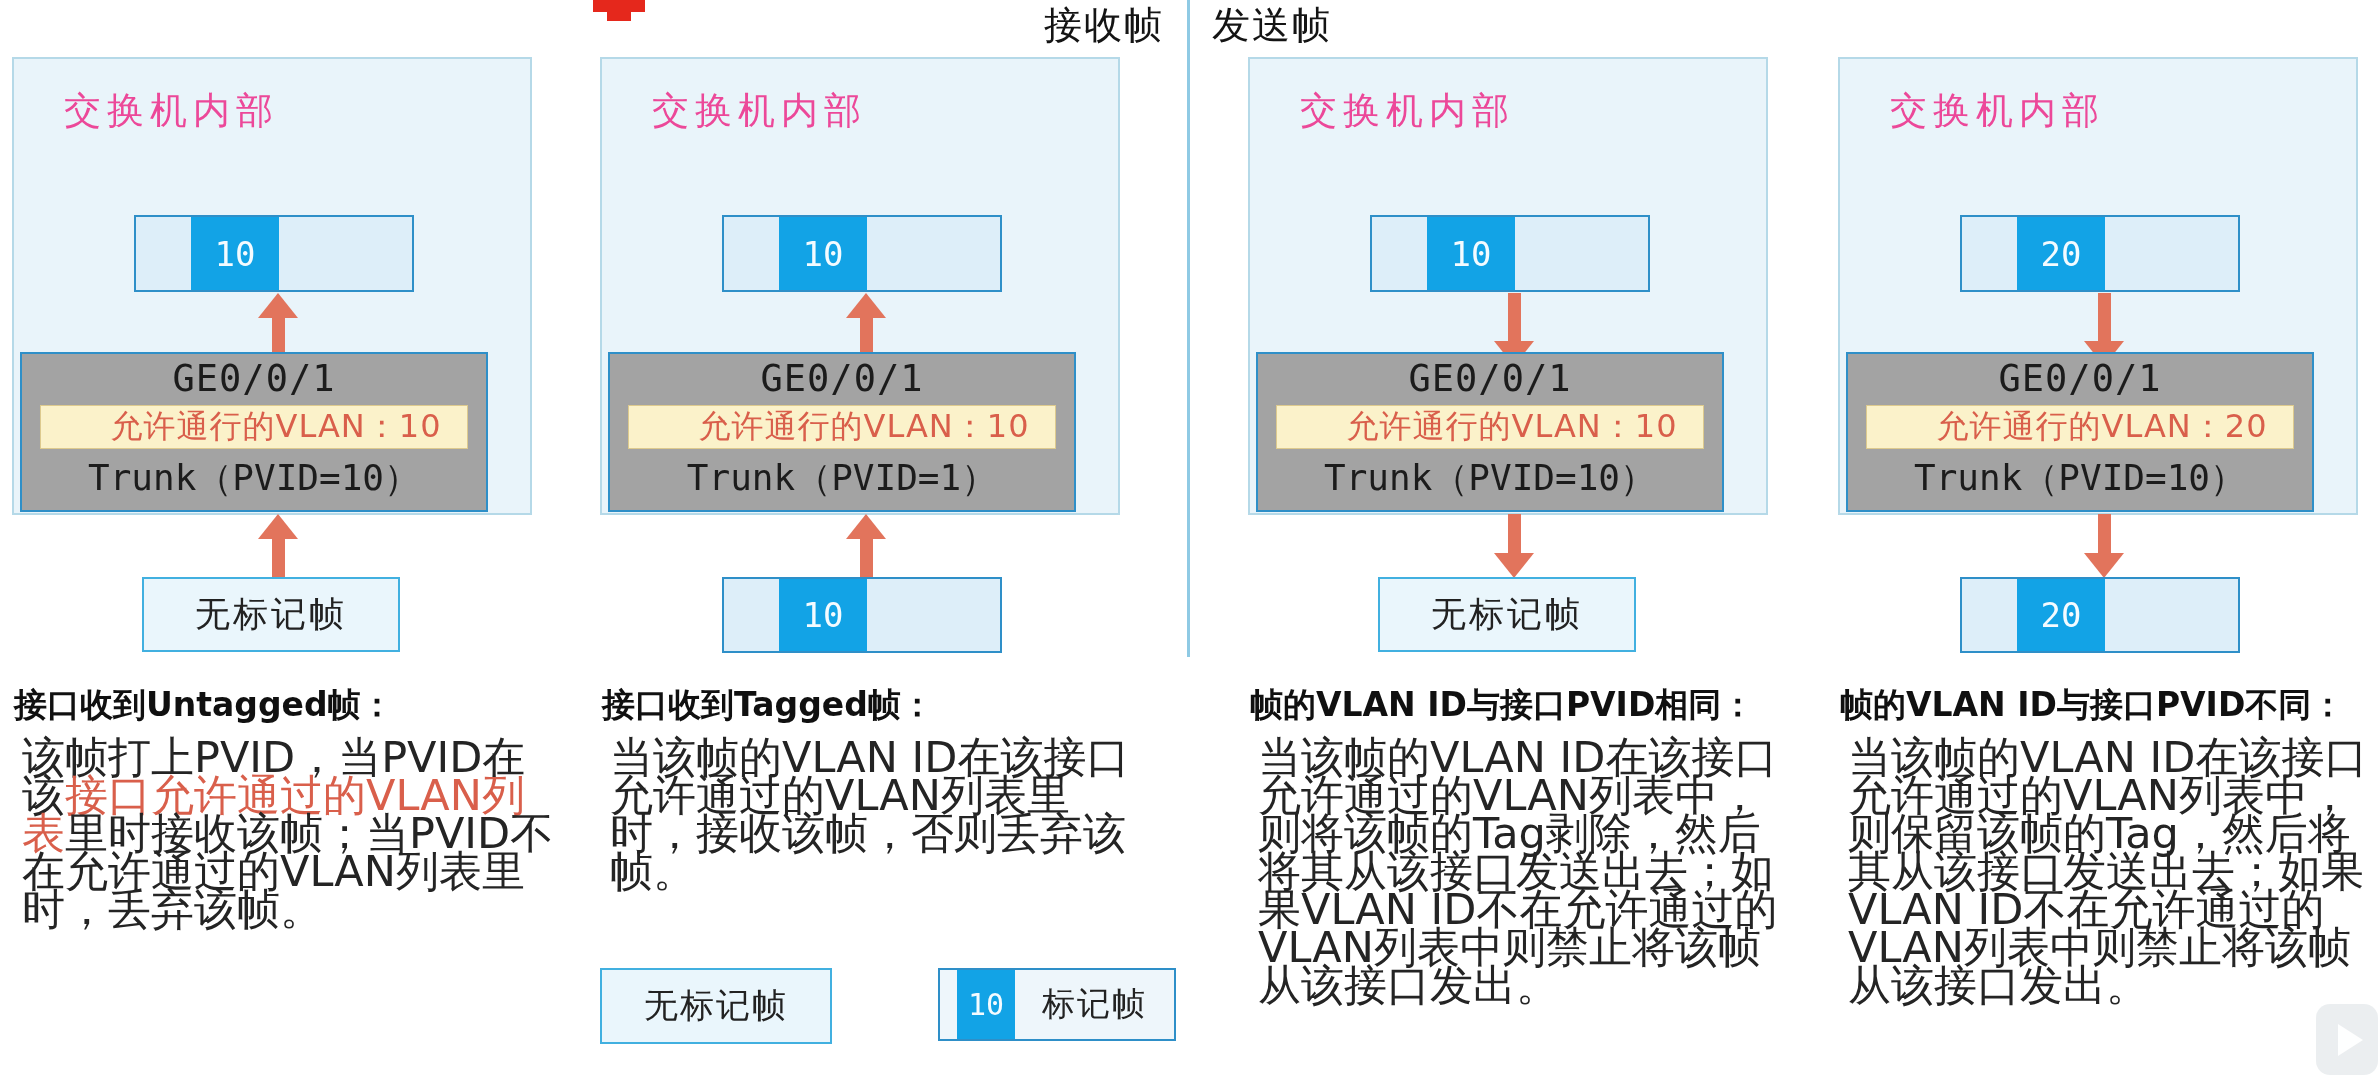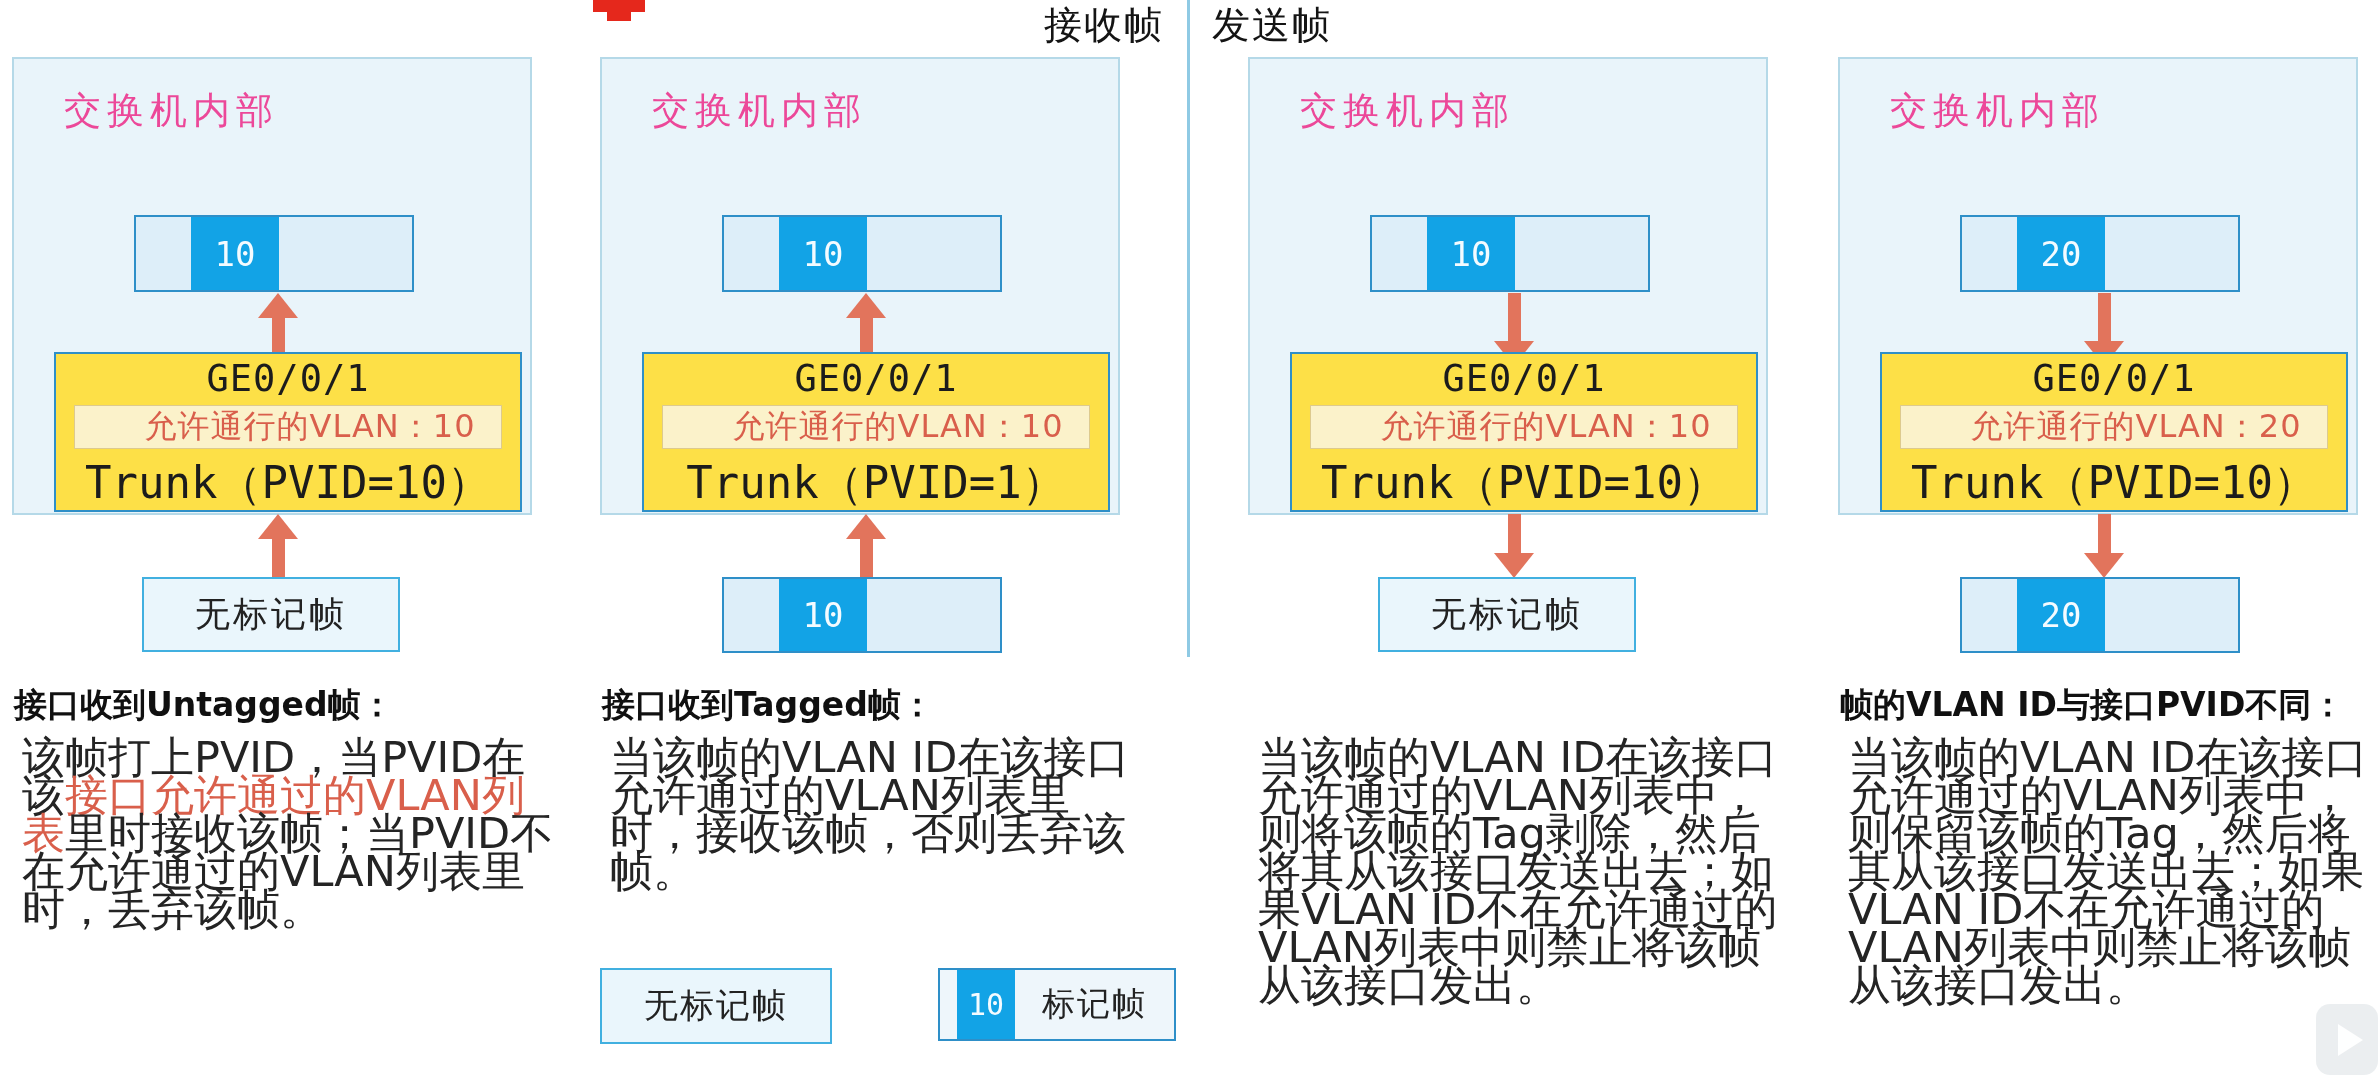--- a/index.html
+++ b/index.html
@@ -34,28 +34,28 @@
   .arrow { position:absolute; width:42px; display:flex; flex-direction:column; align-items:center; }
   .arrow-mid { left:245px; top:293px; height:73px; }
   .arrow-low { left:245px; top:514px; height:64px; }
   .head { width:0; height:0; border-left:20px solid transparent; border-right:20px solid transparent; }
   .shaft { width:13px; flex:1; background:#e2745c; }
   .flow-up .head { border-bottom:25px solid #e2745c; order:0; }
   .flow-up .shaft { order:1; }
   .flow-down .head { border-top:25px solid #e2745c; order:1; }
   .flow-down .shaft { order:0; }
 
-  .port-box { position:absolute; left:42px; top:352px; width:468px; height:160px;
-    background:#fde047; border:2px solid #2e8fc8; box-sizing:border-box; }
+  .port-box { position:absolute; left:8px; top:352px; width:468px; height:160px;
+    background:#a3a3a3; border:2px solid #2e8fc8; box-sizing:border-box; }
   .port-name { text-align:center; margin-top:3px; font-size:37px; color:#1c1c1c;
     font-family:"DejaVu Sans Mono","Liberation Mono",monospace; letter-spacing:1px; }
   .allowed { margin:5px auto 0; width:428px; height:44px; background:#fbf2ca;
     border:1px solid #ddca8e; color:#d95f4b; font-size:32px;
     display:flex; align-items:center; justify-content:center; box-sizing:border-box; letter-spacing:1px;padding-left:44px; }
-  .trunk { text-align:center; margin-top:5px; font-size:44px; color:#1c1c1c;
+  .trunk { text-align:center; margin-top:5px; font-size:36px; color:#1c1c1c;
     font-family:"DejaVu Sans Mono","Liberation Mono",monospace; }
 
   .bottom-untagged { position:absolute; left:130px; top:577px; width:258px; height:75px;
     background:#eaf6fc; border:2px solid #41b0e0; box-sizing:border-box;
     display:flex; align-items:center; justify-content:center; font-size:35px; color:#222; letter-spacing:3px; }
   .bottom-tagged { left:122px; top:577px; width:280px; height:76px; }
 
   .panel-title { position:absolute; left:2px; top:683px; font-size:33px; font-weight:bold;
     color:#101010; white-space:nowrap;text-align:center; }
   .panel-body { position:absolute; left:10px; top:738px; width:537px; font-size:43px;
@@ -187,20 +187,21 @@
 
     <div class="arrow arrow-low">
       <span class="head"></span>
       <span class="shaft"></span>
     </div>
 
     <div class="bottom-untagged">
       <span>无标记帧</span>
     </div>
 
+    <div class="panel-title">帧的VLAN ID与接口PVID相同：</div>
     <div class="panel-body"><span>当该帧的VLAN ID在该接口允许通过的VLAN列表中，则将该帧的Tag剥除，然后将其从该接口发送出去；如果VLAN ID不在允许通过的VLAN列表中则禁止将该帧从该接口发出。</span></div>
   </div>
 
   <div class="panel flow-down" style="left: 1838px;">
     <div class="switch-box"></div>
     <div class="switch-label">交换机内部</div>
 
     <div class="frame-bar frame-top">
       <span class="cell-left"></span>
       <span class="cell-tag">20</span>

